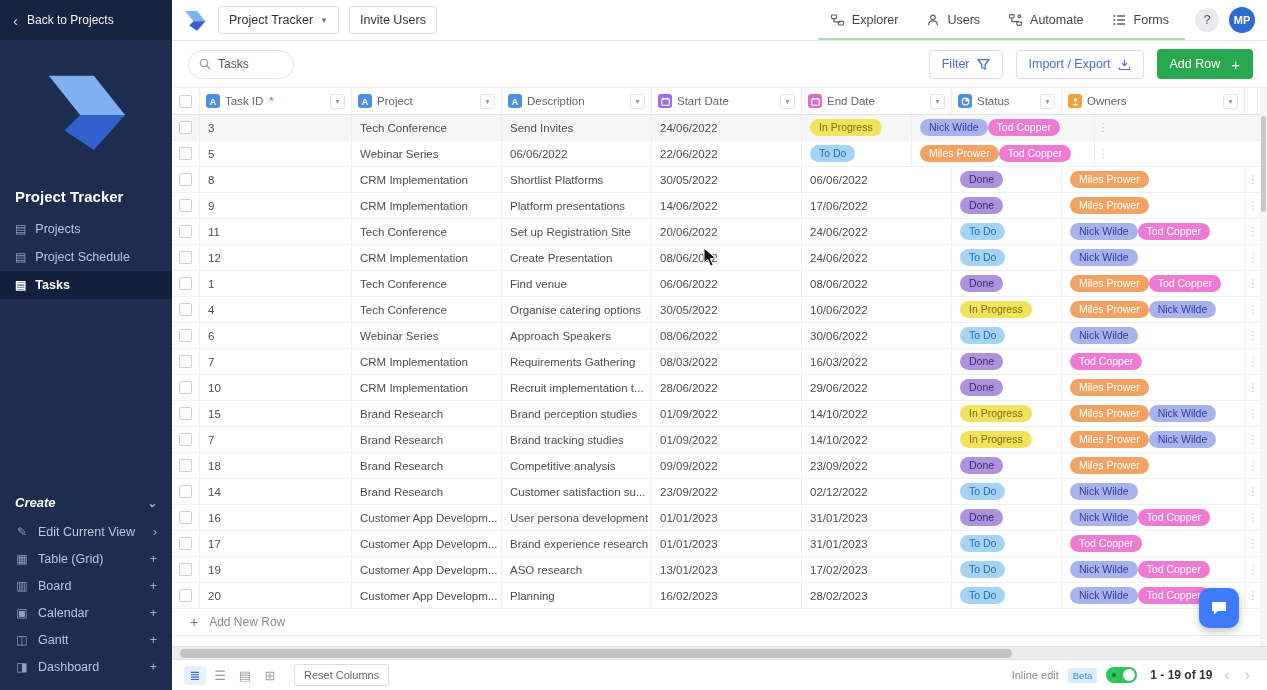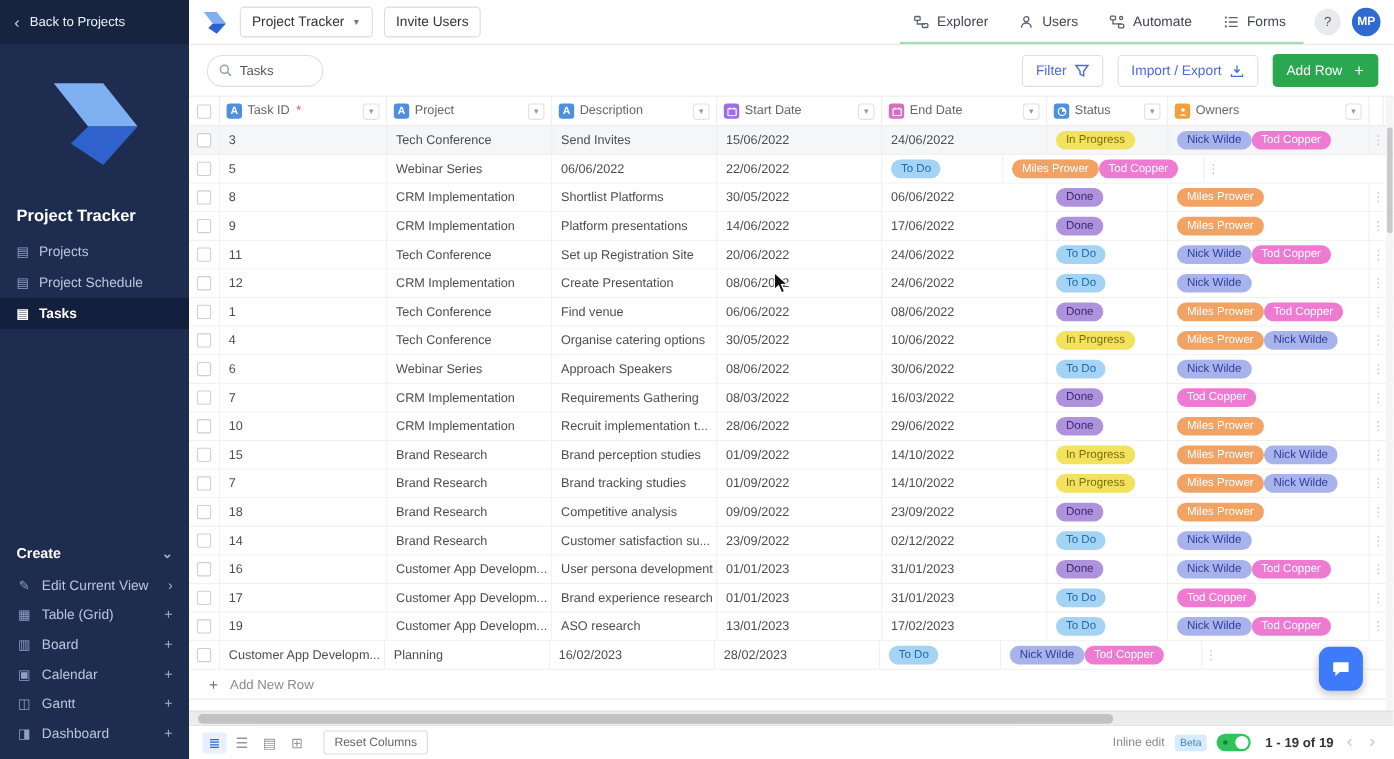--- a/index.html
+++ b/index.html
@@ -10,21 +10,21 @@
   .sidebar { width:172px; flex:0 0 172px; background:#1d2c4f; color:#c5cddf; display:flex; flex-direction:column; }
   .back-bar { height:40px; flex:0 0 40px; background:#172440; color:#eef1f7; font-size:12px; display:flex; align-items:center; gap:9px; padding:0 13px; cursor:pointer; }
   .back-chev { font-size:15px; color:#cdd5e6; line-height:1; }
   .logo-area { padding:26px 0 6px; display:flex; justify-content:center; }
   .ws-title { font-size:15px; font-weight:bold; color:#fff; padding:28px 15px 10px; }
   .side-item { display:flex; align-items:center; gap:9px; padding:7px 15px; font-size:12.5px; color:#bcc6db; cursor:pointer; }
   .side-ico { color:#8fa0c4; font-size:12px; line-height:1; }
   .side-item.active { background:#12203e; color:#fff; font-weight:bold; }
   .side-item.active .side-ico { color:#fff; }
   .create-wrap { margin-top:auto; padding-bottom:10px; }
-  .create-head { display:flex; align-items:center; justify-content:space-between; padding:8px 15px; font-size:13px; font-weight:bold; color:#fff; cursor:pointer; }
+  .create-head { display:flex; align-items:center; justify-content:space-between; padding:8px 15px; font-size:13px; font-weight:bold; color:#fff; cursor:pointer;font-style:italic; }
   .create-head .chev-down { font-size:12px; color:#9fb0cf; }
   .create-item { display:flex; align-items:center; gap:9px; padding:6px 15px; font-size:12.5px; color:#bcc6db; cursor:pointer; }
   .create-item .c-ico { color:#8fa0c4; font-size:12px; width:14px; text-align:center; }
   .create-item .trail { margin-left:auto; color:#9fb0cf; font-size:13px; }
 
   
   .main { flex:1; min-width:0; display:flex; flex-direction:column; background:#fff; }
 
   
   .topbar { height:41px; flex:0 0 41px; border-bottom:1px solid #e8e8e8; display:flex; align-items:center; gap:10px; padding:0 12px 0 10px; background:#fff; }
@@ -309,21 +309,20 @@
           <div class="hcell menu"></div>
         </div>
       <div id="grid-body">
           <div class="grid-row hl">
             <div class="cell cb" style="flex: 0 0 28px; width: 28px;">
               <div class="checkbox"></div>
             </div>
             <div class="cell" style="flex: 0 0 152px; width: 152px;">3</div>
             <div class="cell" style="flex: 0 0 150px; width: 150px;">Tech Conference</div>
             <div class="cell" style="flex: 0 0 150px; width: 150px;">Send Invites</div>
-            <div class="cell" style="flex: 0 0 150px; width: 150px;">15/06/2022</div>
             <div class="cell" style="flex: 0 0 150px; width: 150px;">24/06/2022</div>
             <div class="cell" style="flex: 0 0 110px; width: 110px;">
               <span class="pill" style="background:#f2e25e;color:#7c6f0e">In Progress</span>
             </div>
             <div class="cell owners" style="flex: 0 0 183px; width: 183px;">
               <span class="pill" style="background:#a8b3ec;color:#2f3e9e">Nick Wilde</span>
               <span class="pill" style="background:#ee7ad2;color:#ffffff">Tod Copper</span>
             </div>
             <div class="cell menu" style="flex: 0 0 16px; width: 16px;">⋮</div>
           </div>
@@ -620,20 +619,21 @@
             <div class="cell owners" style="flex: 0 0 183px; width: 183px;">
               <span class="pill" style="background:#a8b3ec;color:#2f3e9e">Nick Wilde</span>
               <span class="pill" style="background:#ee7ad2;color:#ffffff">Tod Copper</span>
             </div>
             <div class="cell menu" style="flex: 0 0 16px; width: 16px;">⋮</div>
           </div>
           <div class="grid-row">
             <div class="cell cb" style="flex: 0 0 28px; width: 28px;">
               <div class="checkbox"></div>
             </div>
+            <div class="cell" style="flex: 0 0 152px; width: 152px;">20</div>
             <div class="cell" style="flex: 0 0 150px; width: 150px;">Customer App Developm...</div>
             <div class="cell" style="flex: 0 0 150px; width: 150px;">Planning</div>
             <div class="cell" style="flex: 0 0 150px; width: 150px;">16/02/2023</div>
             <div class="cell" style="flex: 0 0 150px; width: 150px;">28/02/2023</div>
             <div class="cell" style="flex: 0 0 110px; width: 110px;">
               <span class="pill" style="background:#a5d3f3;color:#1e6cb0">To Do</span>
             </div>
             <div class="cell owners" style="flex: 0 0 183px; width: 183px;">
               <span class="pill" style="background:#a8b3ec;color:#2f3e9e">Nick Wilde</span>
               <span class="pill" style="background:#ee7ad2;color:#ffffff">Tod Copper</span>

